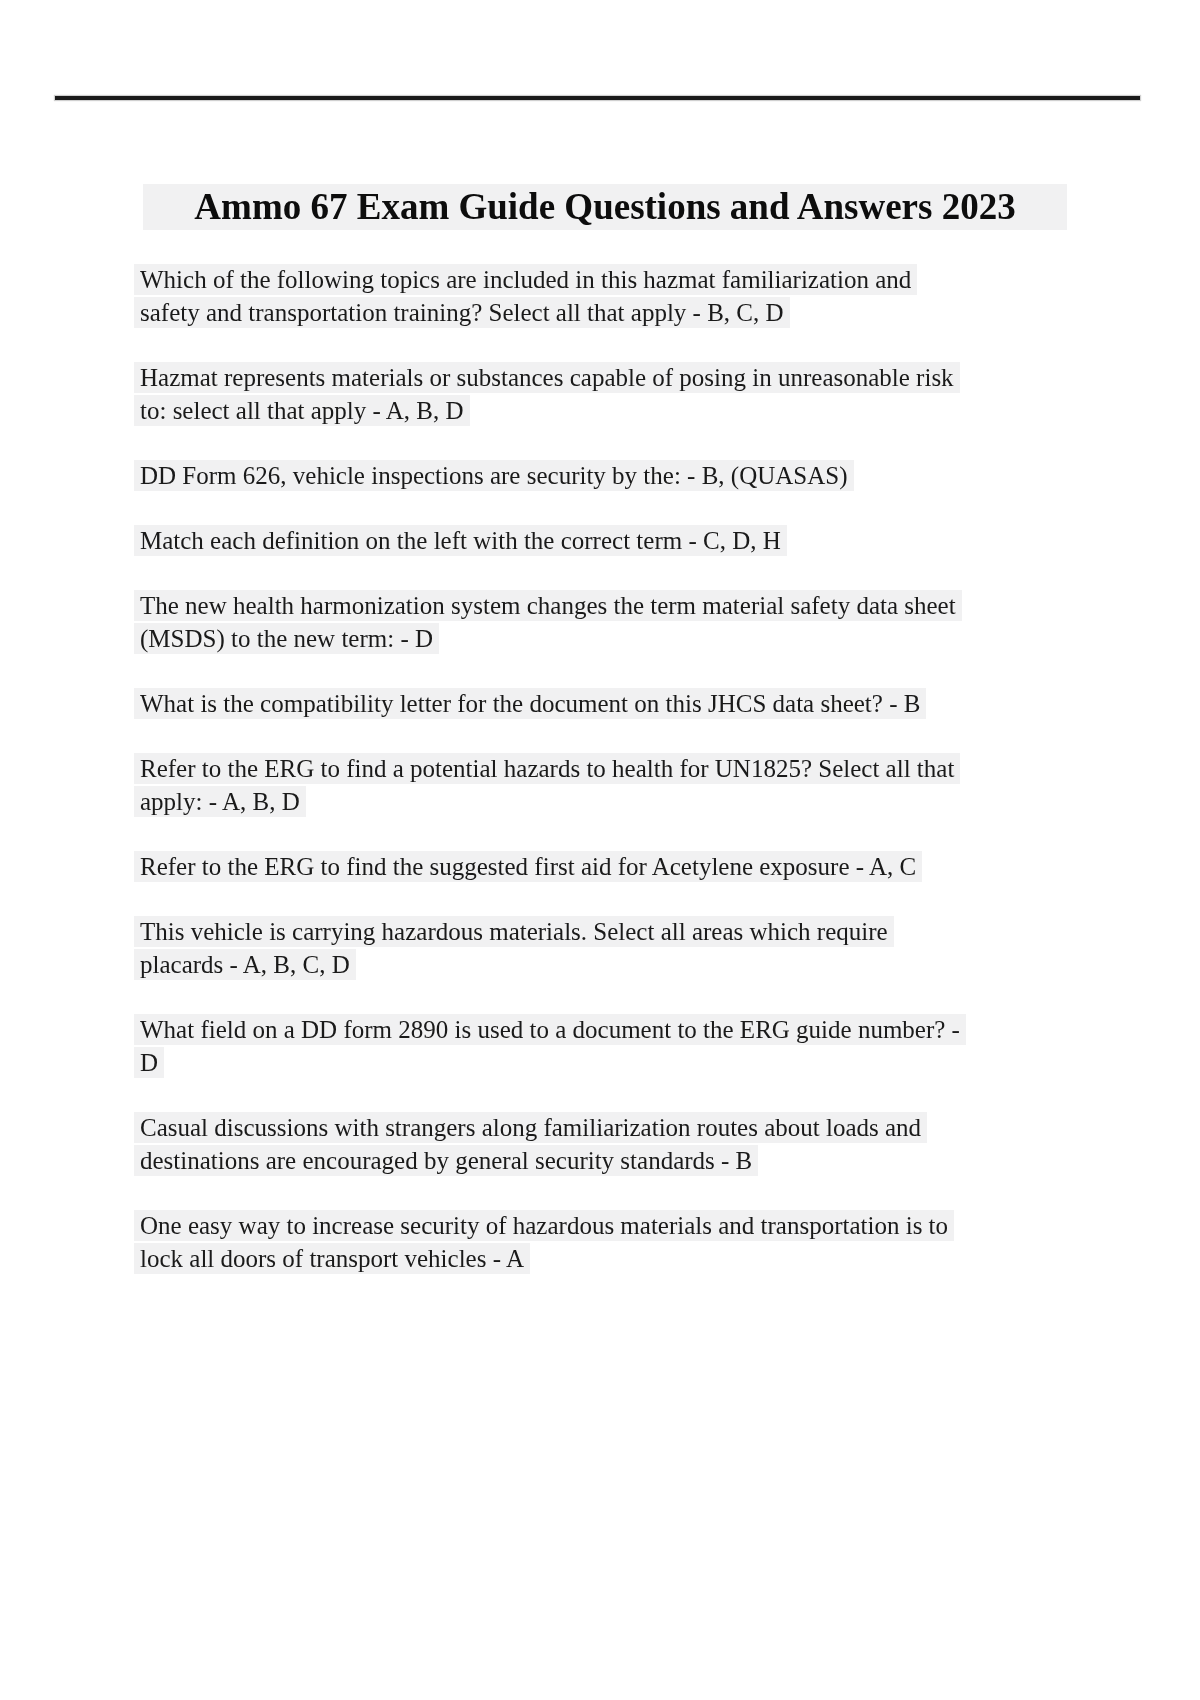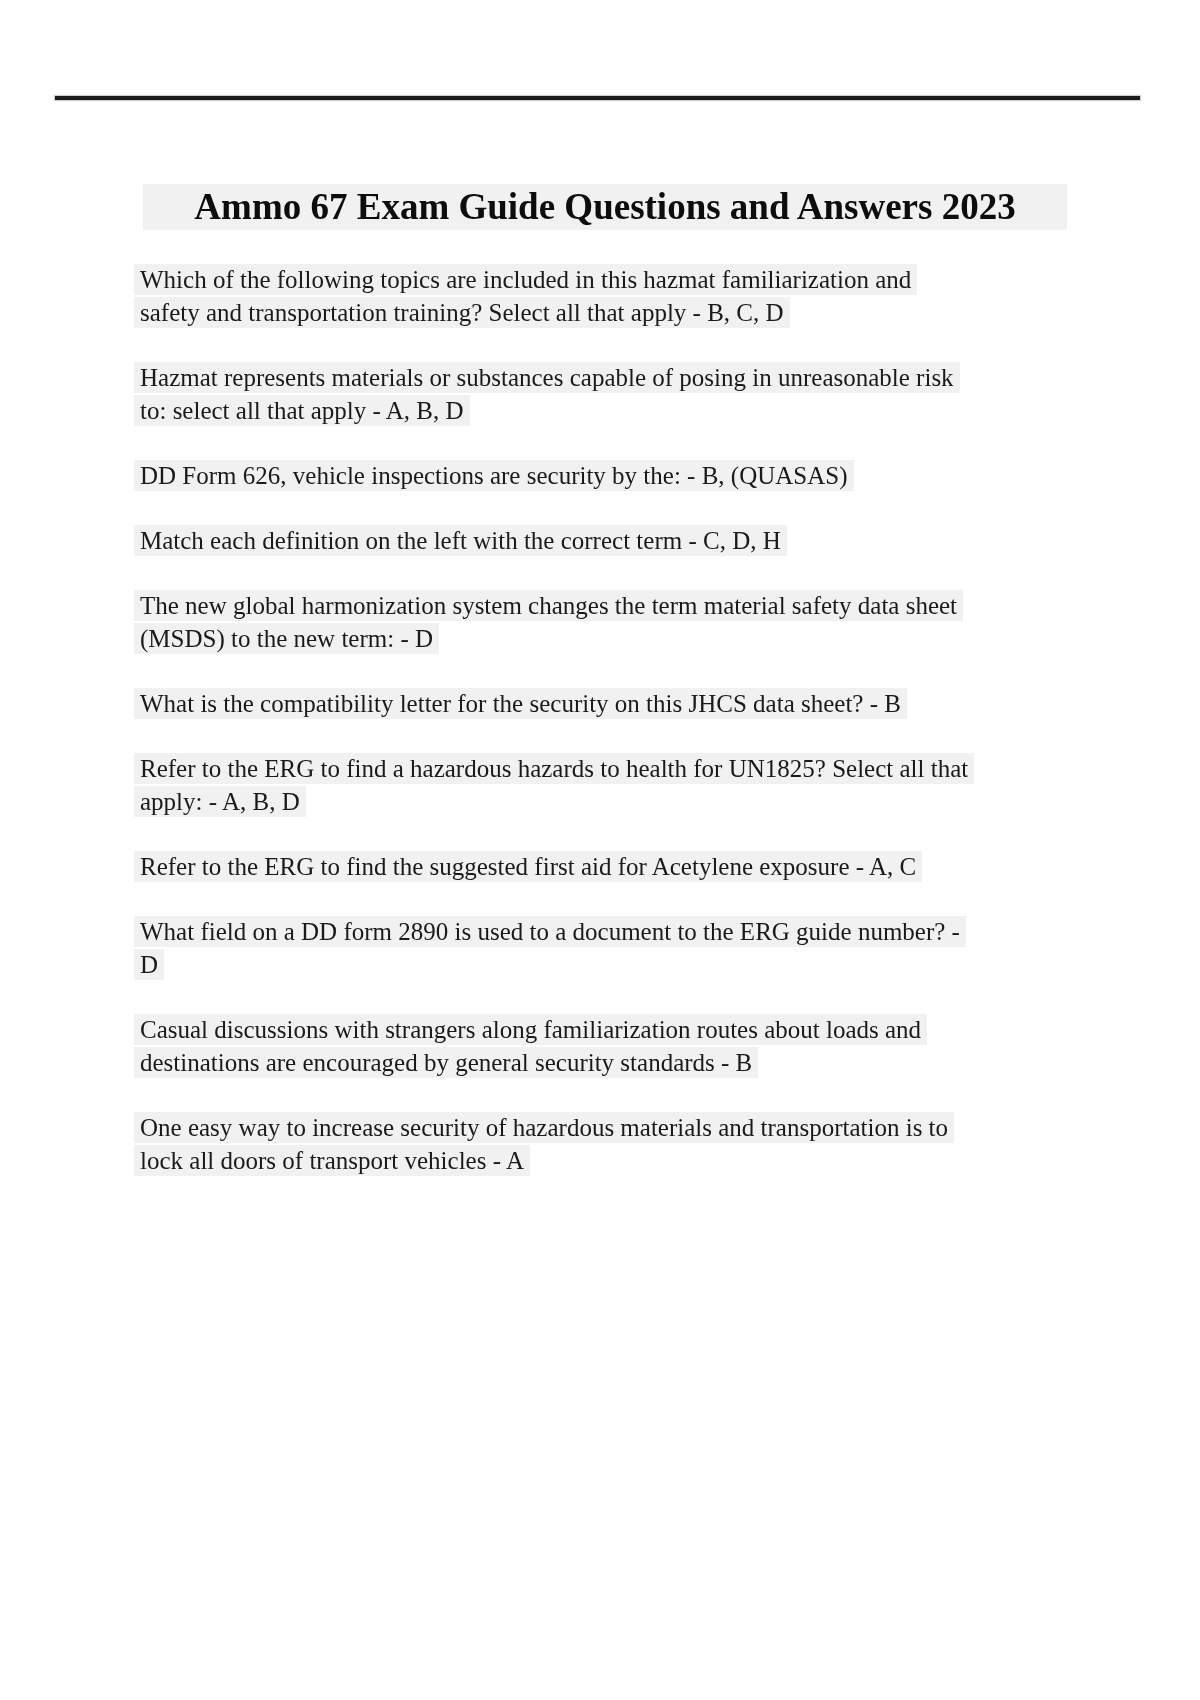--- a/index.html
+++ b/index.html
@@ -84,26 +84,28 @@
     <h1>Ammo 67 Exam Guide Questions and Answers 2023</h1>
   </div>
 
   <main class="qa-list">
     <p class="qa"><span class="hl">Which of the following topics are included in this hazmat familiarization and
 safety and transportation training? Select all that apply - B, C, D</span></p>
     <p class="qa"><span class="hl">Hazmat represents materials or substances capable of posing in unreasonable risk
 to: select all that apply - A, B, D</span></p>
     <p class="qa"><span class="hl">DD Form 626, vehicle inspections are security by the: - B, (QUASAS)</span></p>
     <p class="qa"><span class="hl">Match each definition on the left with the correct term - C, D, H</span></p>
-    <p class="qa"><span class="hl">The new global harmonization system changes the term material safety data sheet
+    <p class="qa"><span class="hl">The new health harmonization system changes the term material safety data sheet
 (MSDS) to the new term: - D</span></p>
-    <p class="qa"><span class="hl">What is the compatibility letter for the security on this JHCS data sheet? - B</span></p>
-    <p class="qa"><span class="hl">Refer to the ERG to find a hazardous hazards to health for UN1825? Select all that
+    <p class="qa"><span class="hl">What is the compatibility letter for the document on this JHCS data sheet? - B</span></p>
+    <p class="qa"><span class="hl">Refer to the ERG to find a potential hazards to health for UN1825? Select all that
 apply: - A, B, D</span></p>
     <p class="qa"><span class="hl">Refer to the ERG to find the suggested first aid for Acetylene exposure - A, C</span></p>
+    <p class="qa"><span class="hl">This vehicle is carrying hazardous materials. Select all areas which require
+placards - A, B, C, D</span></p>
     <p class="qa"><span class="hl">What field on a DD form 2890 is used to a document to the ERG guide number? -
 D</span></p>
     <p class="qa"><span class="hl">Casual discussions with strangers along familiarization routes about loads and
 destinations are encouraged by general security standards - B</span></p>
     <p class="qa"><span class="hl">One easy way to increase security of hazardous materials and transportation is to
 lock all doors of transport vehicles - A</span></p>
   </main>
 
   <div class="rule rule-bottom"></div>
 

